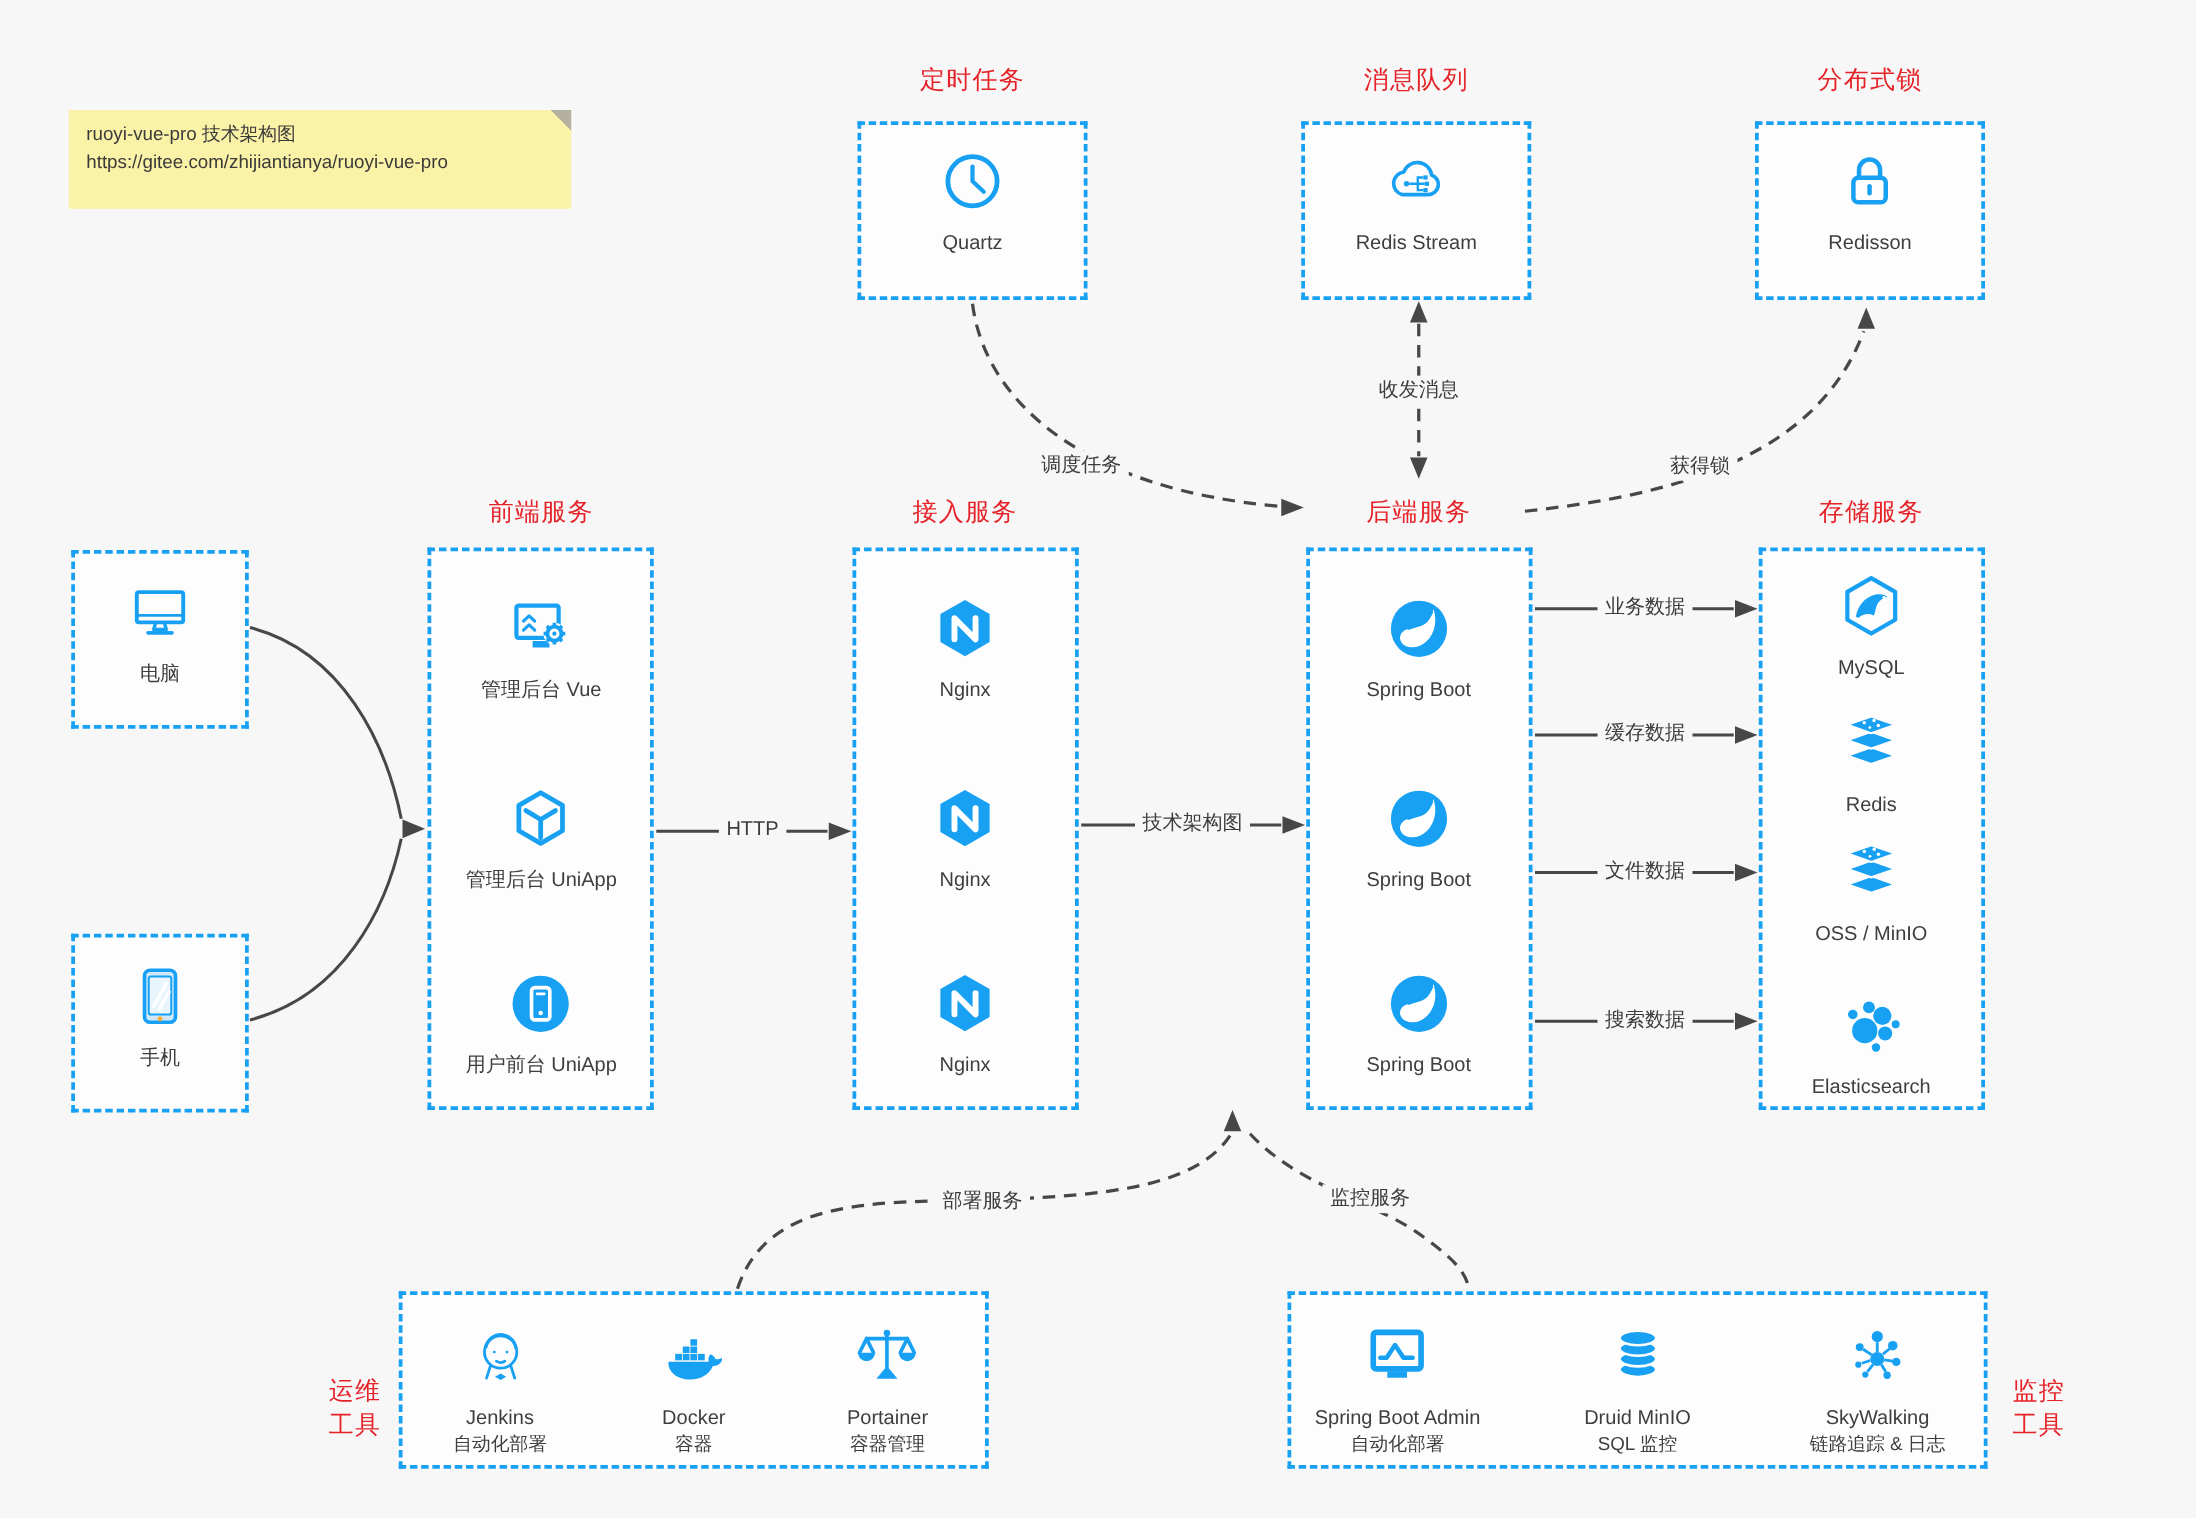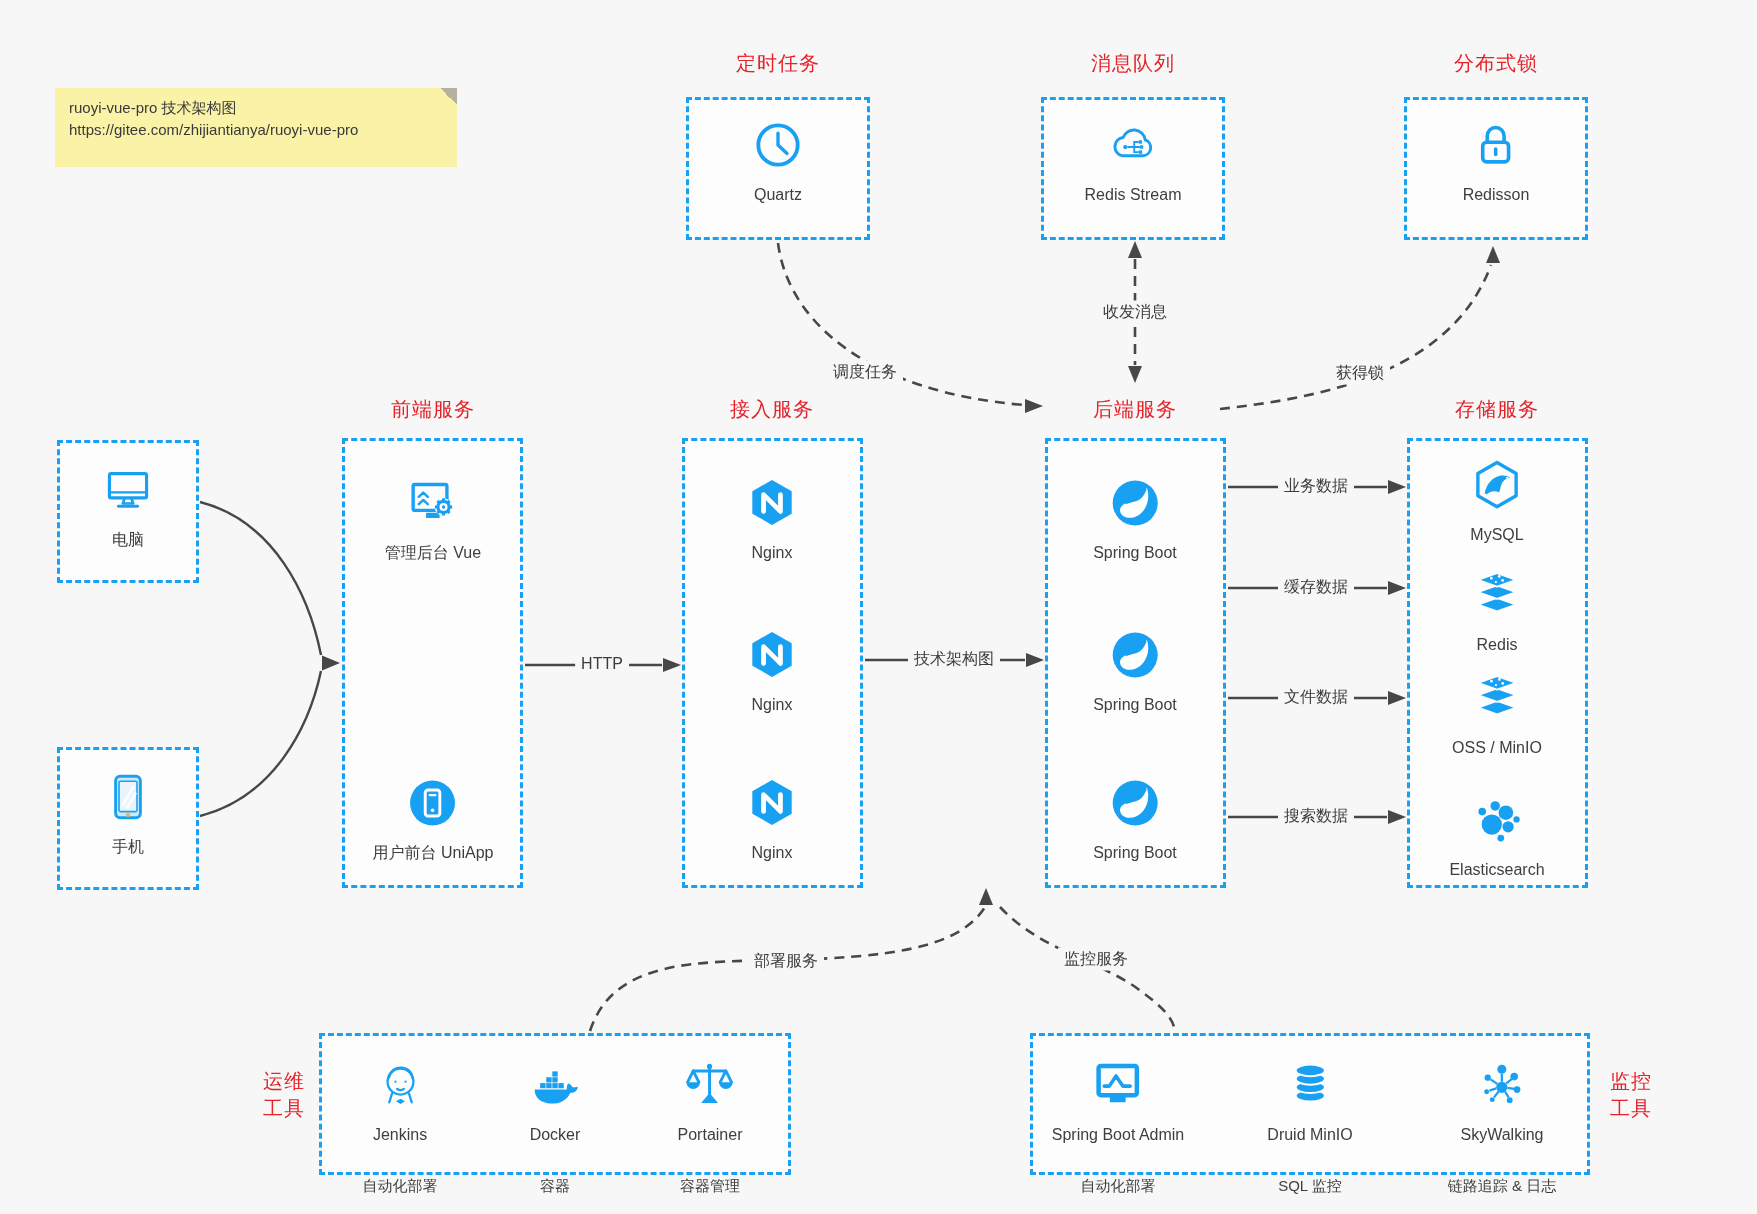--- a/index.html
+++ b/index.html
@@ -8,26 +8,26 @@
   html,body{margin:0;padding:0;background:var(--bg);}
   .canvas{position:relative;width:1757px;height:1214px;background:var(--bg);overflow:hidden;
     font-family:"Liberation Sans","DejaVu Sans",sans-serif;color:var(--text);}
   .gbox{position:absolute;border:3px dashed var(--accent);background:var(--boxbg);box-sizing:border-box;z-index:1;}
   .edges{position:absolute;left:0;top:0;z-index:2;pointer-events:none;}
   .edges path.s{stroke:var(--line);fill:none;stroke-width:2.4px;}
   .edges path.d{stroke:var(--line);fill:none;stroke-width:2.6px;stroke-dasharray:10 7;}
   .edges polygon{fill:var(--line);}
   .gtitle{position:absolute;color:var(--red);font-weight:normal;font-size:20px;transform:translateX(-50%);
     white-space:nowrap;letter-spacing:1px;z-index:3;}
-  .gtitle.side{line-height:27px;text-align:right;}
+  .gtitle.side{line-height:27px;text-align:right;margin-top:32px;}
   .node{position:absolute;display:flex;flex-direction:column;align-items:center;transform:translateX(-50%);z-index:3;}
   .node .icon{color:var(--accent);}
   .node .icon svg{width:54px;height:54px;display:block;}
   .nlabel{margin-top:12px;font-size:16px;color:var(--text);white-space:nowrap;text-align:center;line-height:21px;}
-  .nsub{font-size:15px;color:var(--text);white-space:nowrap;text-align:center;line-height:21px;margin-top:30px;}
+  .nsub{font-size:15px;color:var(--text);white-space:nowrap;text-align:center;line-height:21px;}
   .elabel{position:absolute;transform:translate(-50%,-50%);font-size:16px;color:#3c3c3c;background:var(--bg);
     padding:1px 6px;white-space:nowrap;z-index:4;}
   .note{position:absolute;left:55px;top:88px;width:402px;height:79px;background:var(--note);color:#3a3a3a;
     font-size:15px;line-height:22px;padding:9px 0 0 14px;box-sizing:border-box;z-index:3;}
   .note .fold{position:absolute;top:0;right:0;width:17px;height:17px;
     background:linear-gradient(to bottom left,#b4b1a0 50%,var(--note) 50%);}
 </style>
 </head>
 <body>
 
@@ -183,20 +183,29 @@
           <path d="M18 35 H30" stroke-width="4.5"></path>
           <circle cx="33.5" cy="27.5" r="7.8" fill="#fdfdfe" stroke="none"></circle>
           <circle cx="33.5" cy="27.5" r="5" stroke-width="2.8"></circle>
           <path d="M38.5 27.5 H41.2 M28.5 27.5 H25.8 M33.5 32.5 V35.2 M33.5 22.5 V19.8 M37 31 L38.9 32.9 M30 24 L28.1 22.1 M37 24 L38.9 22.1 M30 31 L28.1 32.9" stroke-width="2.6"></path>
           <circle cx="33.5" cy="27.5" r="1.5" fill="currentColor" stroke="none"></circle>
         </svg>
     </span>
     <div class="nlabel">管理后台 Vue</div>
   </div>
 
+  <div class="node" style="left:433px;top:628px">
+    <span class="icon">
+      <svg viewBox="0 0 48 48" fill="none" stroke="currentColor" stroke-width="3.4" stroke-linecap="round" stroke-linejoin="round">
+          <path d="M24 5.5 L39.5 14.5 V32.5 L24 41.5 L8.5 32.5 V14.5 Z"></path>
+          <path d="M24 24.5 L13.5 18.2 M24 24.5 L34.5 18.2 M24 24.5 V37.5"></path>
+        </svg>
+    </span>
+    <div class="nlabel">管理后台 UniApp</div>
+  </div>
 
   <div class="node" style="left:433px;top:776px">
     <span class="icon">
       <svg viewBox="0 0 48 48">
           <circle cx="24" cy="24" r="20" fill="currentColor"></circle>
           <rect x="17.5" y="12.5" width="13" height="23" rx="2.5" fill="none" stroke="#fff" stroke-width="2.6"></rect>
           <path d="M21.5 17 h5" stroke="#fff" stroke-width="2" stroke-linecap="round"></path>
           <circle cx="24" cy="30.5" r="1.6" fill="#fff"></circle>
         </svg>
     </span>

